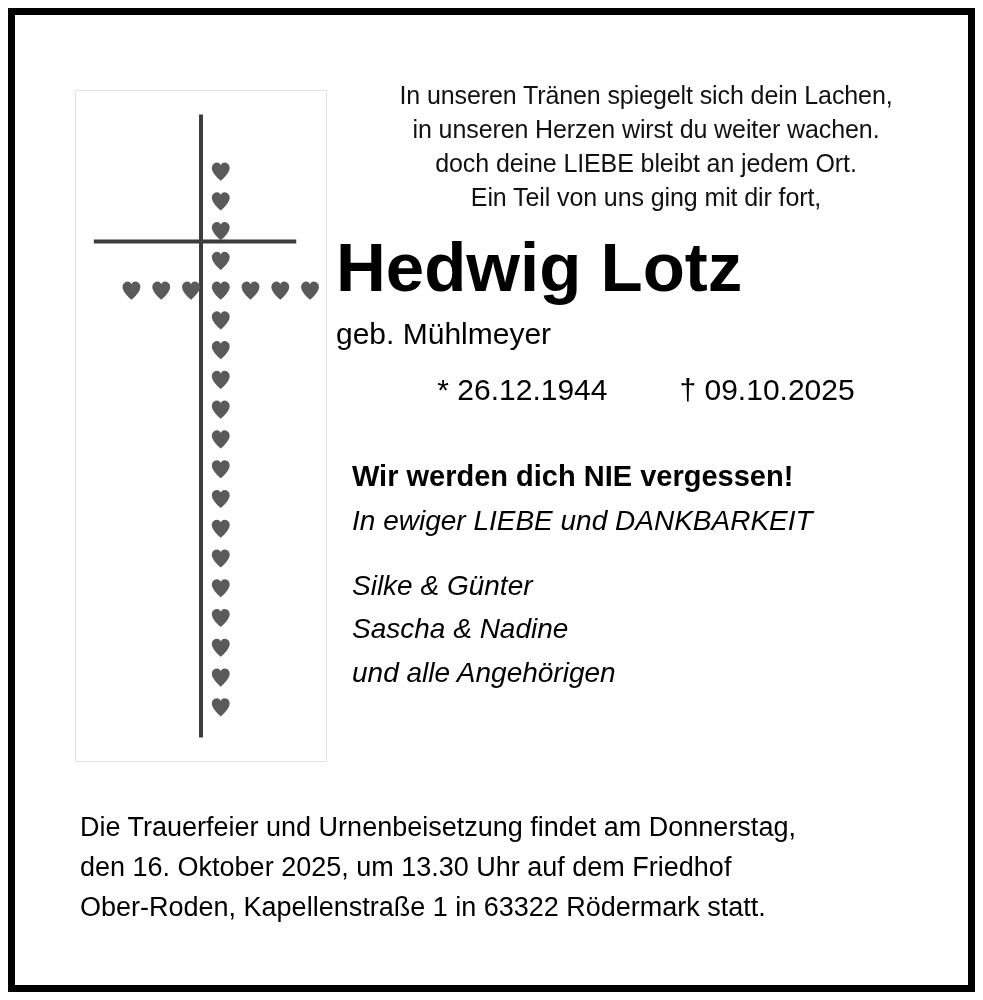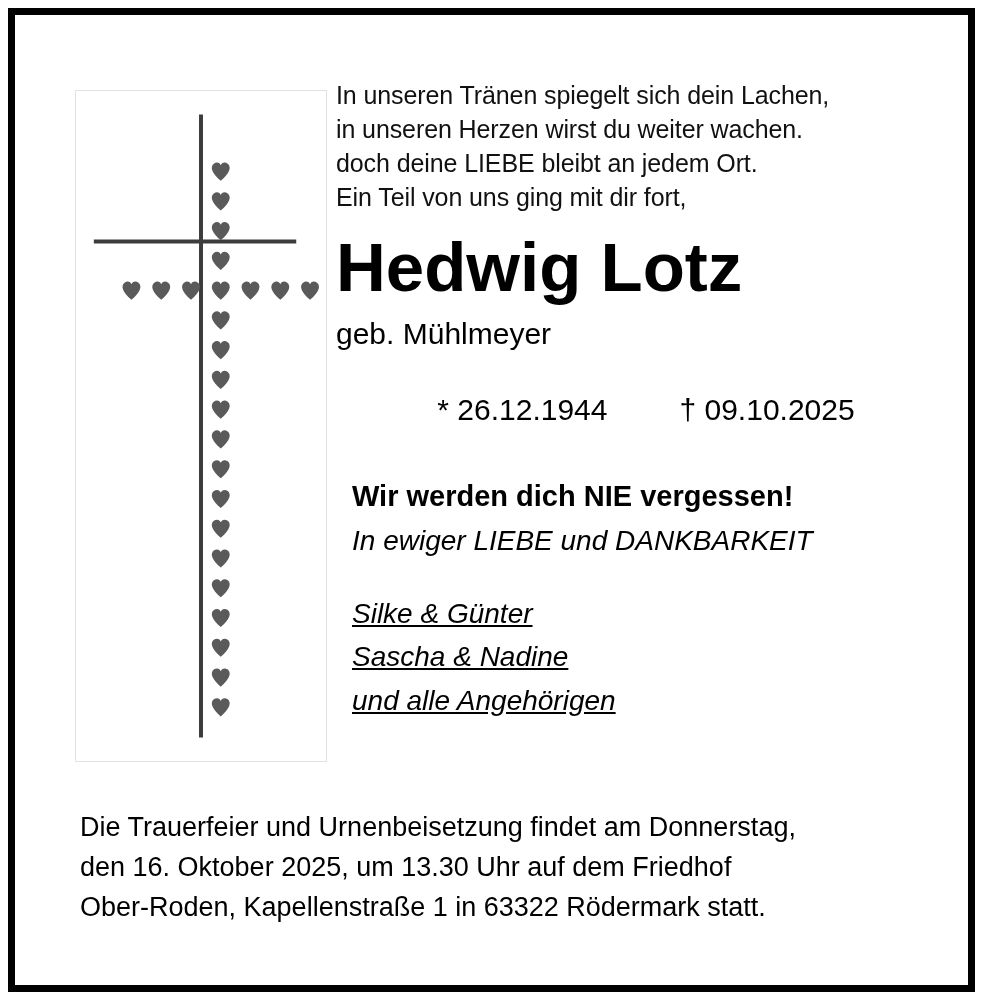--- a/index.html
+++ b/index.html
@@ -62,21 +62,21 @@
   }
 
   .text-col {
     position: absolute;
     left: 318px;
     top: 60px;
     width: 620px;
   }
 
   .verse {
-    text-align: left;
+    text-align: center;
     font-size: 25px;
     line-height: 1.36;
     color: #111111;
     letter-spacing: -0.1px;
   }
   .verse div { white-space: nowrap; }
 
   .name {
     text-align: left;
     font-size: 69px;
@@ -89,21 +89,21 @@
     text-align: left;
     font-size: 30px;
     margin-top: 12px;
     line-height: 1.2;
   }
   .dates {
     display: flex;
     justify-content: center;
     gap: 72px;
     font-size: 30px;
-    margin-top: 40px;
+    margin-top: 20px;
     line-height: 1.2;
   }
 
   .tribute {
     margin-top: 50px;
     padding-left: 16px;
   }
   .tribute-strong {
     font-size: 29px;
     font-weight: 700;
@@ -113,21 +113,21 @@
     font-size: 28px;
     font-style: italic;
     line-height: 1.55;
     margin-top: 4px;
   }
   .family-line {
     font-size: 28px;
     font-style: italic;
     line-height: 1.55;
   }
-  .family-block { margin-top: 30px; text-decoration: underline; }
+  .family-block { margin-top: 22px; }
 
   
   .details {
     position: absolute;
     left: 62px;
     right: 56px;
     top: 790px;
     font-size: 27px;
     line-height: 1.48;
     text-align: justify;

